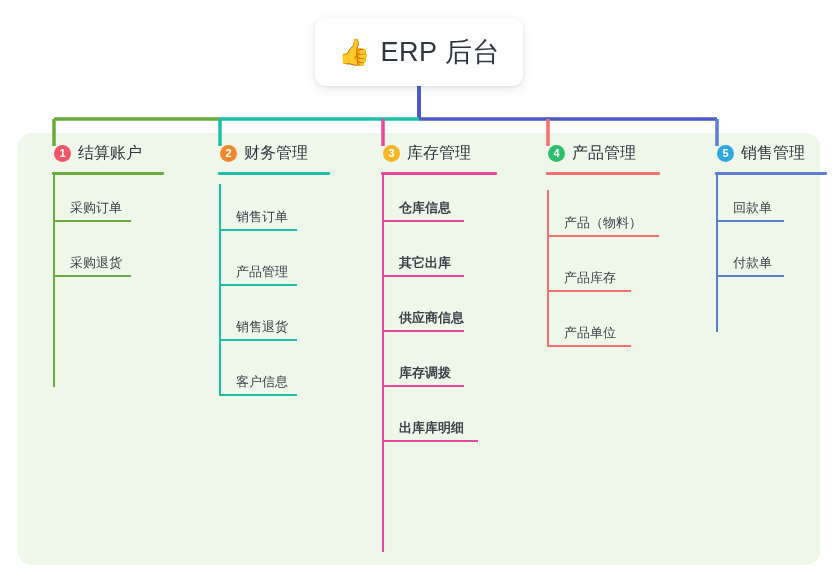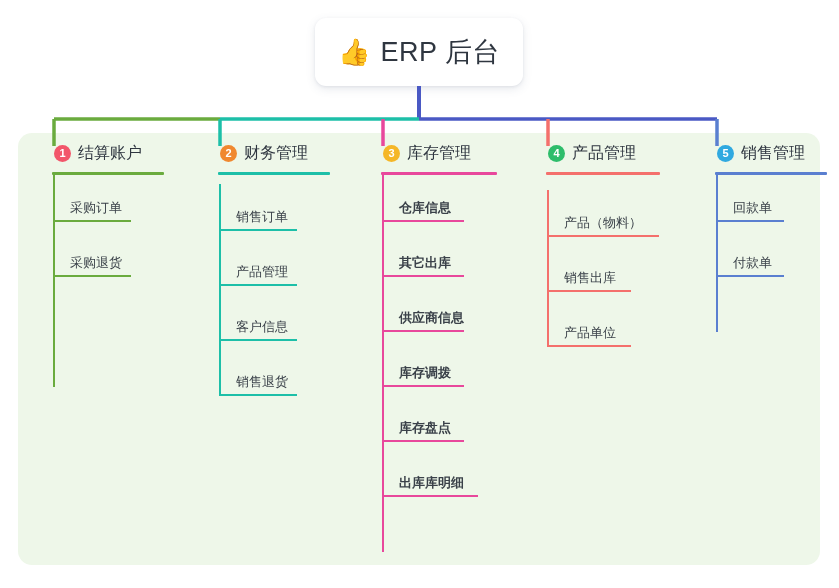--- a/index.html
+++ b/index.html
@@ -142,25 +142,25 @@
           <div class="spine" style="background: rgb(29, 191, 168); height: 212px;"></div>
           <div class="item">
             <span class="item-label">销售订单</span>
             <div class="item-rule" style="width: 78px; background: rgb(29, 191, 168);"></div>
           </div>
           <div class="item">
             <span class="item-label">产品管理</span>
             <div class="item-rule" style="width: 78px; background: rgb(29, 191, 168);"></div>
           </div>
           <div class="item">
+            <span class="item-label">销售退货</span>
+            <div class="item-rule" style="width: 78px; background: rgb(29, 191, 168);"></div>
+          </div>
+          <div class="item">
             <span class="item-label">客户信息</span>
-            <div class="item-rule" style="width: 78px; background: rgb(29, 191, 168);"></div>
-          </div>
-          <div class="item">
-            <span class="item-label">销售退货</span>
             <div class="item-rule" style="width: 78px; background: rgb(29, 191, 168);"></div>
           </div>
         </div>
       </div>
       <div class="column" style="left: 363px;">
         <div class="col-head">
           <span class="badge" style="background: rgb(245, 183, 39);">3</span>
           <span class="col-title">库存管理</span>
         </div>
         <div class="col-rule" style="width: 116px; background: rgb(232, 72, 156); top: 32px;"></div>
@@ -176,43 +176,39 @@
           </div>
           <div class="item">
             <span class="item-label">供应商信息</span>
             <div class="item-rule" style="width: 82px; background: rgb(232, 72, 156);"></div>
           </div>
           <div class="item">
             <span class="item-label">库存调拨</span>
             <div class="item-rule" style="width: 82px; background: rgb(232, 72, 156);"></div>
           </div>
           <div class="item">
-            <span class="item-label">库存盘点</span>
-            <div class="item-rule" style="width: 82px; background: rgb(232, 72, 156);"></div>
-          </div>
-          <div class="item">
             <span class="item-label">出库库明细</span>
             <div class="item-rule" style="width: 96px; background: rgb(232, 72, 156);"></div>
           </div>
         </div>
       </div>
       <div class="column" style="left: 528px;">
         <div class="col-head">
           <span class="badge" style="background: rgb(46, 189, 107);">4</span>
           <span class="col-title">产品管理</span>
         </div>
         <div class="col-rule" style="width: 114px; background: rgb(244, 112, 108); top: 32px;"></div>
         <div class="items" style="margin-top: 24px;">
           <div class="spine" style="background: rgb(244, 112, 108); height: 157px;"></div>
           <div class="item">
             <span class="item-label">产品（物料）</span>
             <div class="item-rule" style="width: 112px; background: rgb(244, 112, 108);"></div>
           </div>
           <div class="item">
-            <span class="item-label">销售出库</span>
+            <span class="item-label">产品库存</span>
             <div class="item-rule" style="width: 84px; background: rgb(244, 112, 108);"></div>
           </div>
           <div class="item">
             <span class="item-label">产品单位</span>
             <div class="item-rule" style="width: 84px; background: rgb(244, 112, 108);"></div>
           </div>
         </div>
       </div>
       <div class="column" style="left: 697px;">
         <div class="col-head">

